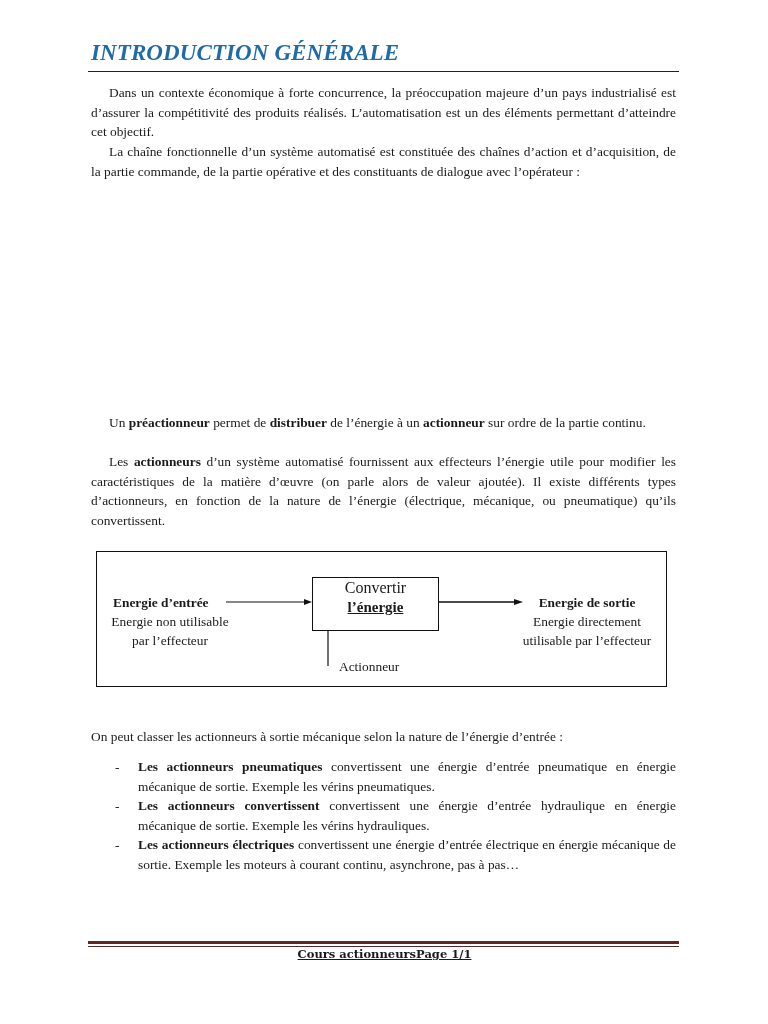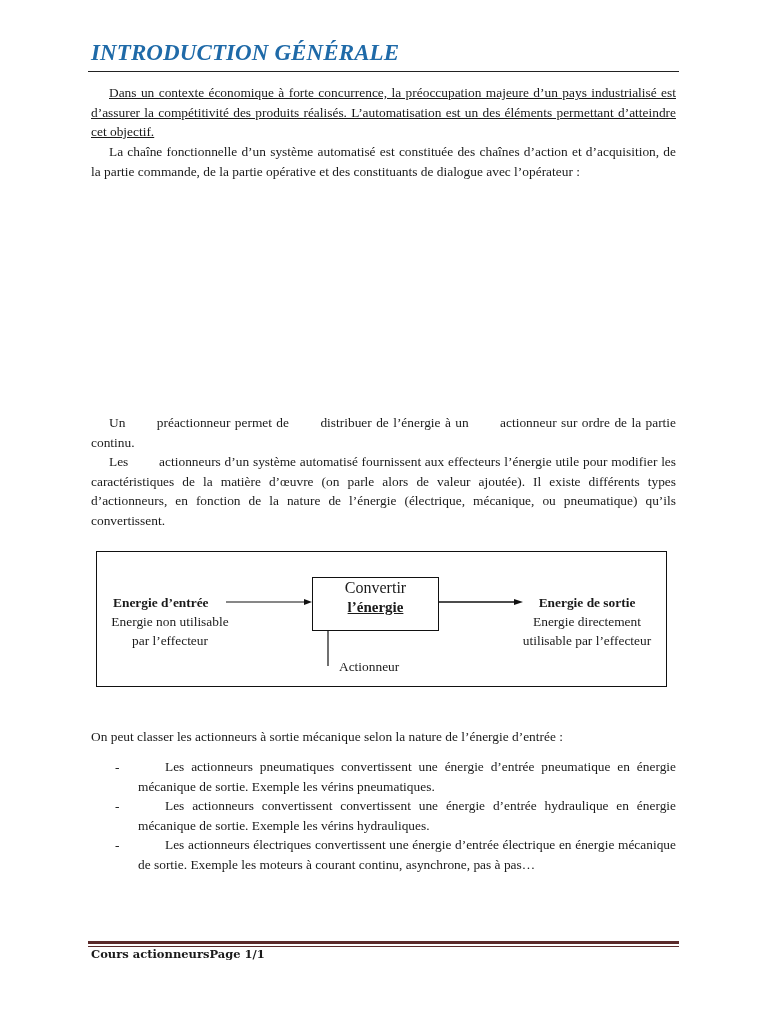--- a/index.html
+++ b/index.html
@@ -6,45 +6,45 @@
   body { width: 768px; height: 1024px; position: relative; overflow: hidden;
          font-family: "Liberation Serif", serif; color: #1a1a1a; }
   .title { position: absolute; left: 91px; top: 40px; margin: 0;
            font-family: "Liberation Serif", serif; font-style: italic; font-weight: bold;
            font-size: 23px; color: #1f6aa8; letter-spacing: 0.1px; text-align: right; }
   .title-rule { position: absolute; left: 88px; top: 71px; width: 591px; height: 0;
                 border-top: 1.5px solid #222; }
   .para { position: absolute; left: 91px; width: 585px; margin: 0;
           font-size: 13.4px; line-height: 19.5px; text-align: justify; }
   .para .ind { display: inline-block; width: 18px; }
-  b { font-weight: normal; margin-left: 27px; }
+  b { font-weight: bold; }
   .diagram { position: absolute; left: 96px; top: 551px; width: 571px; height: 136px;
              border: 1.5px solid #111; box-sizing: border-box; }
   .d-text { position: absolute; font-size: 13.4px; line-height: 19px; text-align: center; white-space: nowrap; }
   .conv-box { position: absolute; left: 215px; top: 25px; width: 127px; height: 54px;
               border: 1px solid #111; box-sizing: border-box; text-align: center; }
   .conv-box .l1 { display: block; font-size: 16px; margin-top: 0; line-height: 19px; }
   .conv-box .l2 { display: block; font-size: 15px; font-weight: bold; line-height: 20px; text-decoration: underline; }
   svg.arrows { position: absolute; left: 0; top: 0; }
   .list { position: absolute; left: 91px; top: 757px; width: 585px; margin: 0; padding: 0; list-style: none; }
   .list li { position: relative; padding-left: 47px; font-size: 13.4px; line-height: 19.5px; text-align: justify; }
   .list li .dash { position: absolute; left: 24px; top: 0; }
   .footer-rule1 { position: absolute; left: 88px; top: 941px; width: 591px; height: 3px; background: #5a2a2a; }
   .footer-rule2 { position: absolute; left: 88px; top: 946px; width: 591px; height: 1px; background: #5a2a2a; }
   .footer { position: absolute; left: 91px; top: 947px; width: 587px; font-size: 12.5px;
-            font-weight: bold; font-family: "Liberation Sans", sans-serif; display: flex; justify-content: flex-start; }
+            font-weight: bold; font-family: "Liberation Sans", sans-serif; display: flex; justify-content: center; text-decoration: underline; }
   .footer span { font-family: "DejaVu Serif", serif; font-size: 11.5px; font-weight: bold; }
 </style>
 </head>
 <body>
 
 <h1 class="title">INTRODUCTION GÉNÉRALE</h1>
 <div class="title-rule"></div>
 
-<p class="para" style="top:83px;text-decoration:underline;"><span class="ind"></span><span>Dans un contexte économique à forte concurrence, la préoccupation majeure d’un pays industrialisé est d’assurer la compétitivité des produits réalisés. L’automatisation est un des éléments permettant d’atteindre cet objectif.</span></p>
+<p class="para" style="top:83px;"><span class="ind"></span><span>Dans un contexte économique à forte concurrence, la préoccupation majeure d’un pays industrialisé est d’assurer la compétitivité des produits réalisés. L’automatisation est un des éléments permettant d’atteindre cet objectif.</span></p>
 <p class="para" style="top:142px;"><span class="ind"></span><span>La chaîne fonctionnelle d’un système automatisé est constituée des chaînes d’action et d’acquisition, de la partie commande, de la partie opérative et des constituants de dialogue avec l’opérateur :</span></p>
 
 <p class="para" style="top:413px;"><span class="ind"></span><span>Un </span><b>préactionneur</b><span> permet de </span><b>distribuer</b><span> de l’énergie à un </span><b>actionneur</b><span> sur ordre de la partie continu.</span></p>
 
 <p class="para" style="top:452px;"><span class="ind"></span><span>Les </span><b>actionneurs</b><span> d’un système automatisé fournissent aux effecteurs l’énergie utile pour modifier les caractéristiques de la matière d’œuvre (on parle alors de valeur ajoutée). Il existe différents types d’actionneurs, en fonction de la nature de l’énergie (électrique, mécanique, ou pneumatique) qu’ils convertissent.</span></p>
 
 <div class="diagram">
   <svg class="arrows" width="571" height="136">
     <line x1="129" y1="50" x2="209" y2="50" stroke="#111" stroke-width="1.2"></line>
     <polygon points="215,50 207,47 207,53" fill="#111"></polygon>

